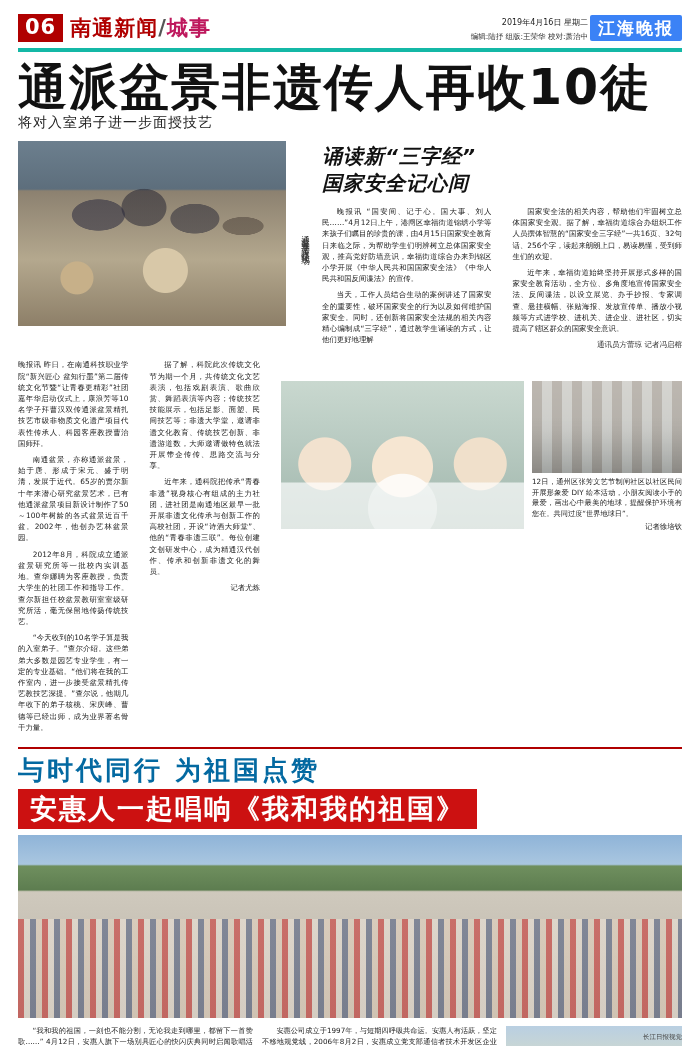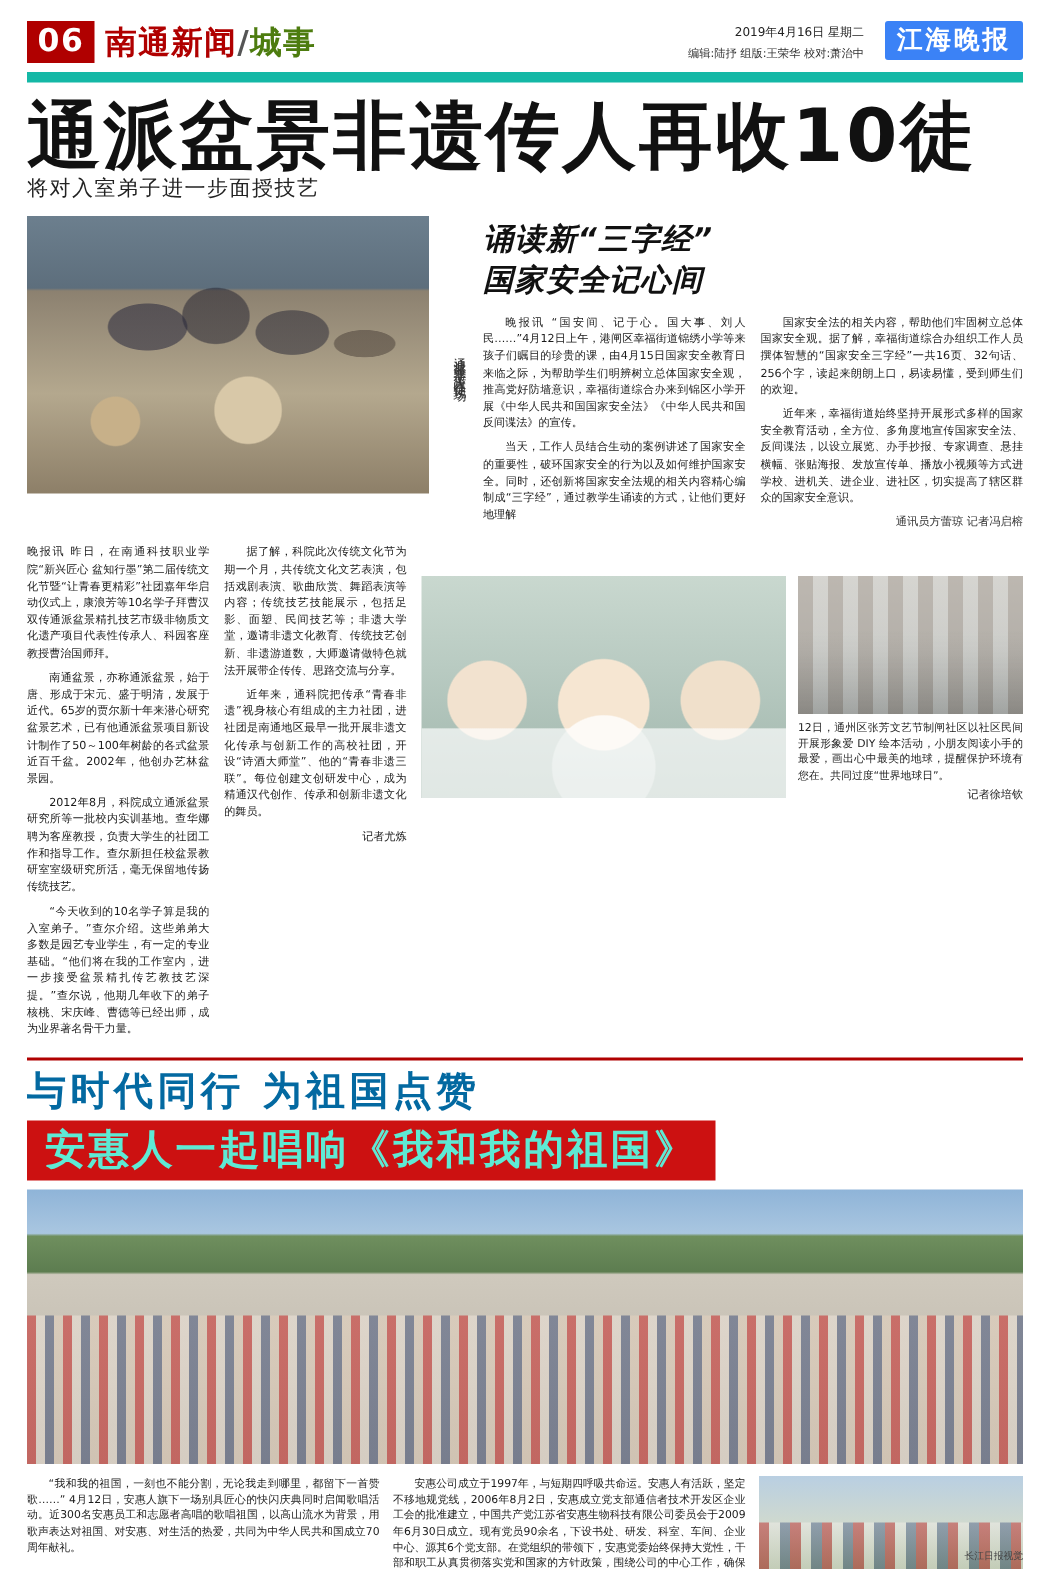--- a/index.html
+++ b/index.html
@@ -7,30 +7,30 @@
     width:700px;height:1046px;
     background:#ffffff;
     font-family:"DejaVu Sans","Liberation Sans",sans-serif;
     color:#111;
     overflow:hidden;
     position:relative;
   }
   .page{position:relative;width:700px;height:1046px;box-sizing:border-box;padding:14px 18px 10px 18px;}
 
   
-  .masthead{display:flex;align-items:flex-start;justify-content:space-between;border-bottom:7px solid #14b8a6;padding-bottom:6px;}
+  .masthead{display:flex;align-items:flex-end;justify-content:space-between;border-bottom:4px solid #14b8a6;padding-bottom:6px;}
   .mast-left{display:flex;align-items:center;gap:7px;}
   .page-num{
     background:#b00000;color:#fff;font-weight:bold;font-size:21px;
     padding:1px 7px 2px 7px;line-height:25px;letter-spacing:1px;
   }
   .section-title{font-size:21px;font-weight:bold;color:#b00000;letter-spacing:1px;line-height:25px;}
   .section-title .sep{color:#555;font-weight:bold;}
-  .section-title .sub{color:#4d7c0f;}
-  .mast-right{display:flex;align-items:flex-start;gap:14px;}
+  .section-title .sub{color:#be185d;}
+  .mast-right{display:flex;align-items:flex-start;gap:2px;}
   .mast-meta{text-align:right;font-size:7.5px;color:#333;line-height:11px;padding-top:2px;}
   .mast-meta .date{font-size:8px;margin-bottom:3px;color:#222;}
   .logo{
     background:#3b82f6;color:#fff;font-weight:bold;font-size:17px;
     padding:3px 8px;letter-spacing:2px;border-radius:2px;line-height:20px;
   }
 
   
   .headline{
     font-size:49px;font-weight:bold;letter-spacing:2px;margin:12px 0 2px 0;line-height:48px;
@@ -44,37 +44,37 @@
   .p-main{width:268px;height:185px;}
   .vert-cap{
     writing-mode:vertical-rl;font-size:8.5px;color:#333;letter-spacing:2px;
     height:185px;width:16px;text-align:center;padding-top:6px;
   }
   .top-right{flex:1;}
   .sub-title2{font-size:20px;font-weight:bold;line-height:27px;letter-spacing:1px;margin:2px 0 8px 0;font-style:italic;}
   .byline{font-size:7.5px;color:#333;text-align:right;margin-top:4px;}
 
   
-  .cols{display:flex;gap:10px;margin-top:9px;}
+  .cols{display:flex;gap:21px;margin-top:9px;}
   .col{flex:1;font-size:7.4px;line-height:11.2px;color:#1a1a1a;text-align:justify;}
   .col p{margin:0 0 5px 0;text-indent:2em;}
   .col p.noind{text-indent:0;}
   .hr-red{border-top:2px solid #b00000;margin:9px 0 0 0;}
 
   
   .mid-row{display:flex;gap:8px;margin-top:22px;}
   .p-kids{width:243px;height:148px;}
   .p-lib{width:150px;height:148px;}
   .cap-text{font-size:7.2px;line-height:10.5px;color:#222;text-align:justify;}
 
   
   .banner{margin-top:4px;}
   .banner-line1{font-size:26px;font-weight:bold;letter-spacing:3px;color:#0369a1;line-height:34px;}
   .banner-line2{
-    display:inline-block;background:#cc1111;color:#5eead4;font-size:27px;font-weight:bold;
+    display:inline-block;background:#cc1111;color:#ffffff;font-size:27px;font-weight:bold;
     letter-spacing:2px;padding:3px 12px;line-height:34px;margin-top:2px;
   }
   .p-group{width:664px;height:183px;margin-top:6px;}
 
   
   .bottom{display:flex;gap:9px;margin-top:8px;}
   .bottom .col{font-size:7.2px;line-height:10.6px;}
   .bottom-photos{width:176px;display:flex;flex-direction:column;gap:4px;}
   .p-b1{width:176px;height:78px;}
   .sign{font-size:7.4px;text-align:right;color:#222;margin-top:3px;}

